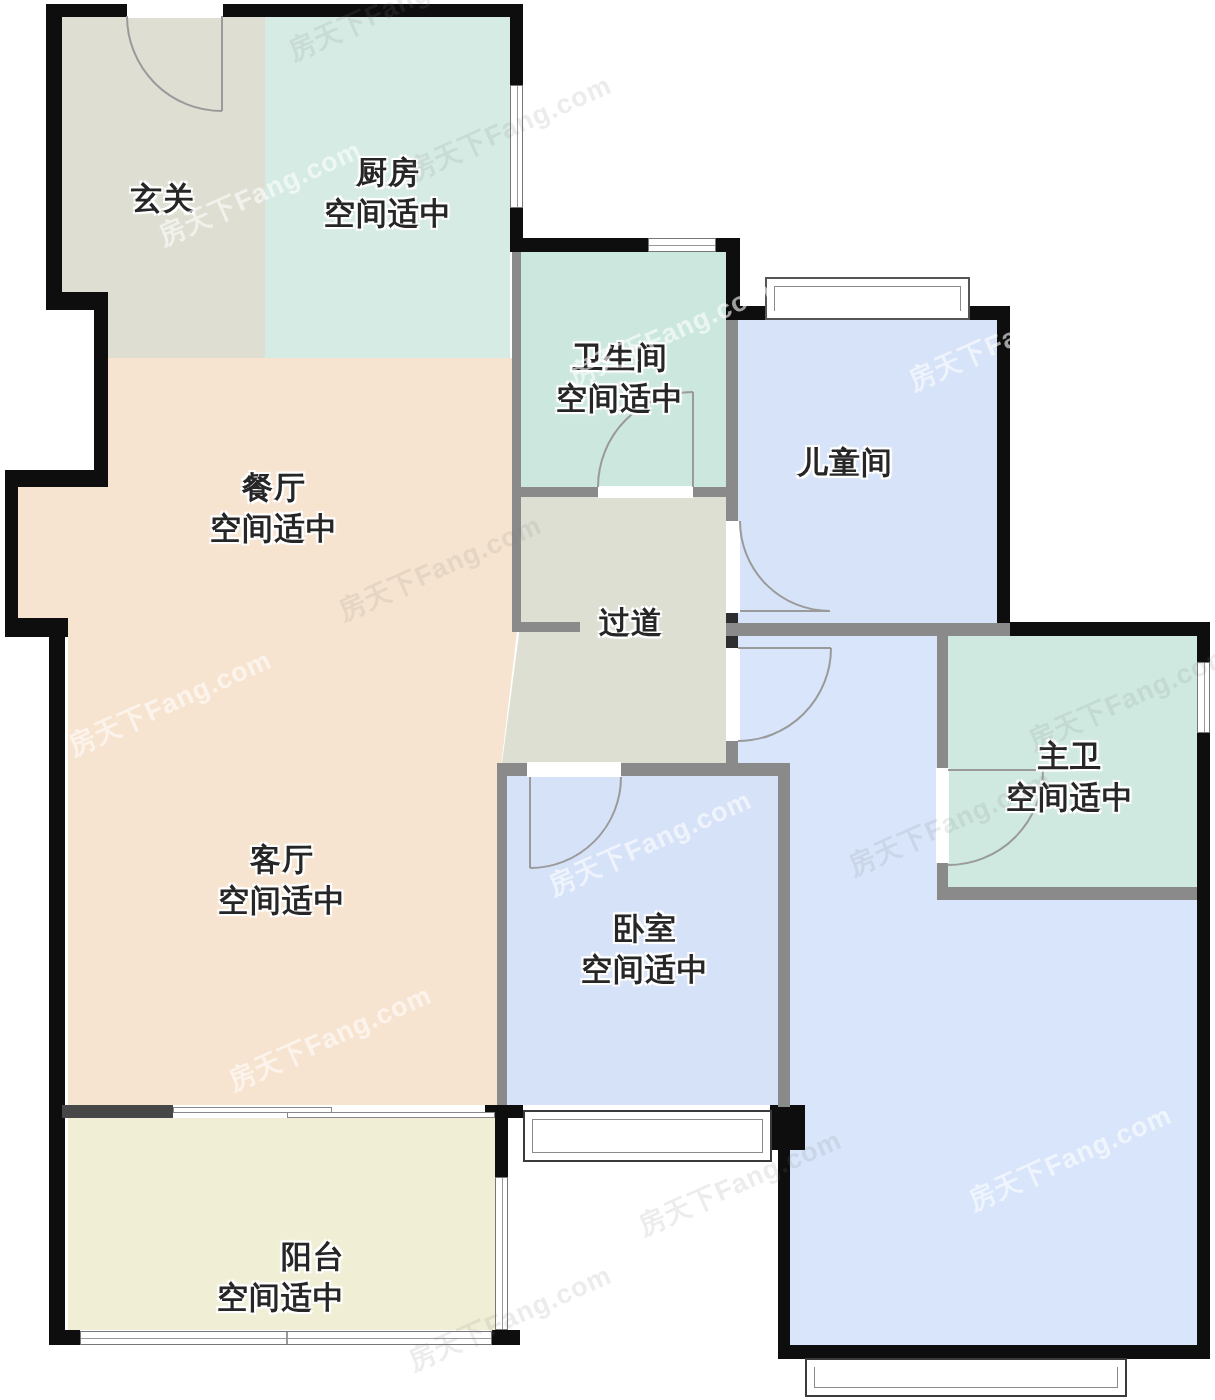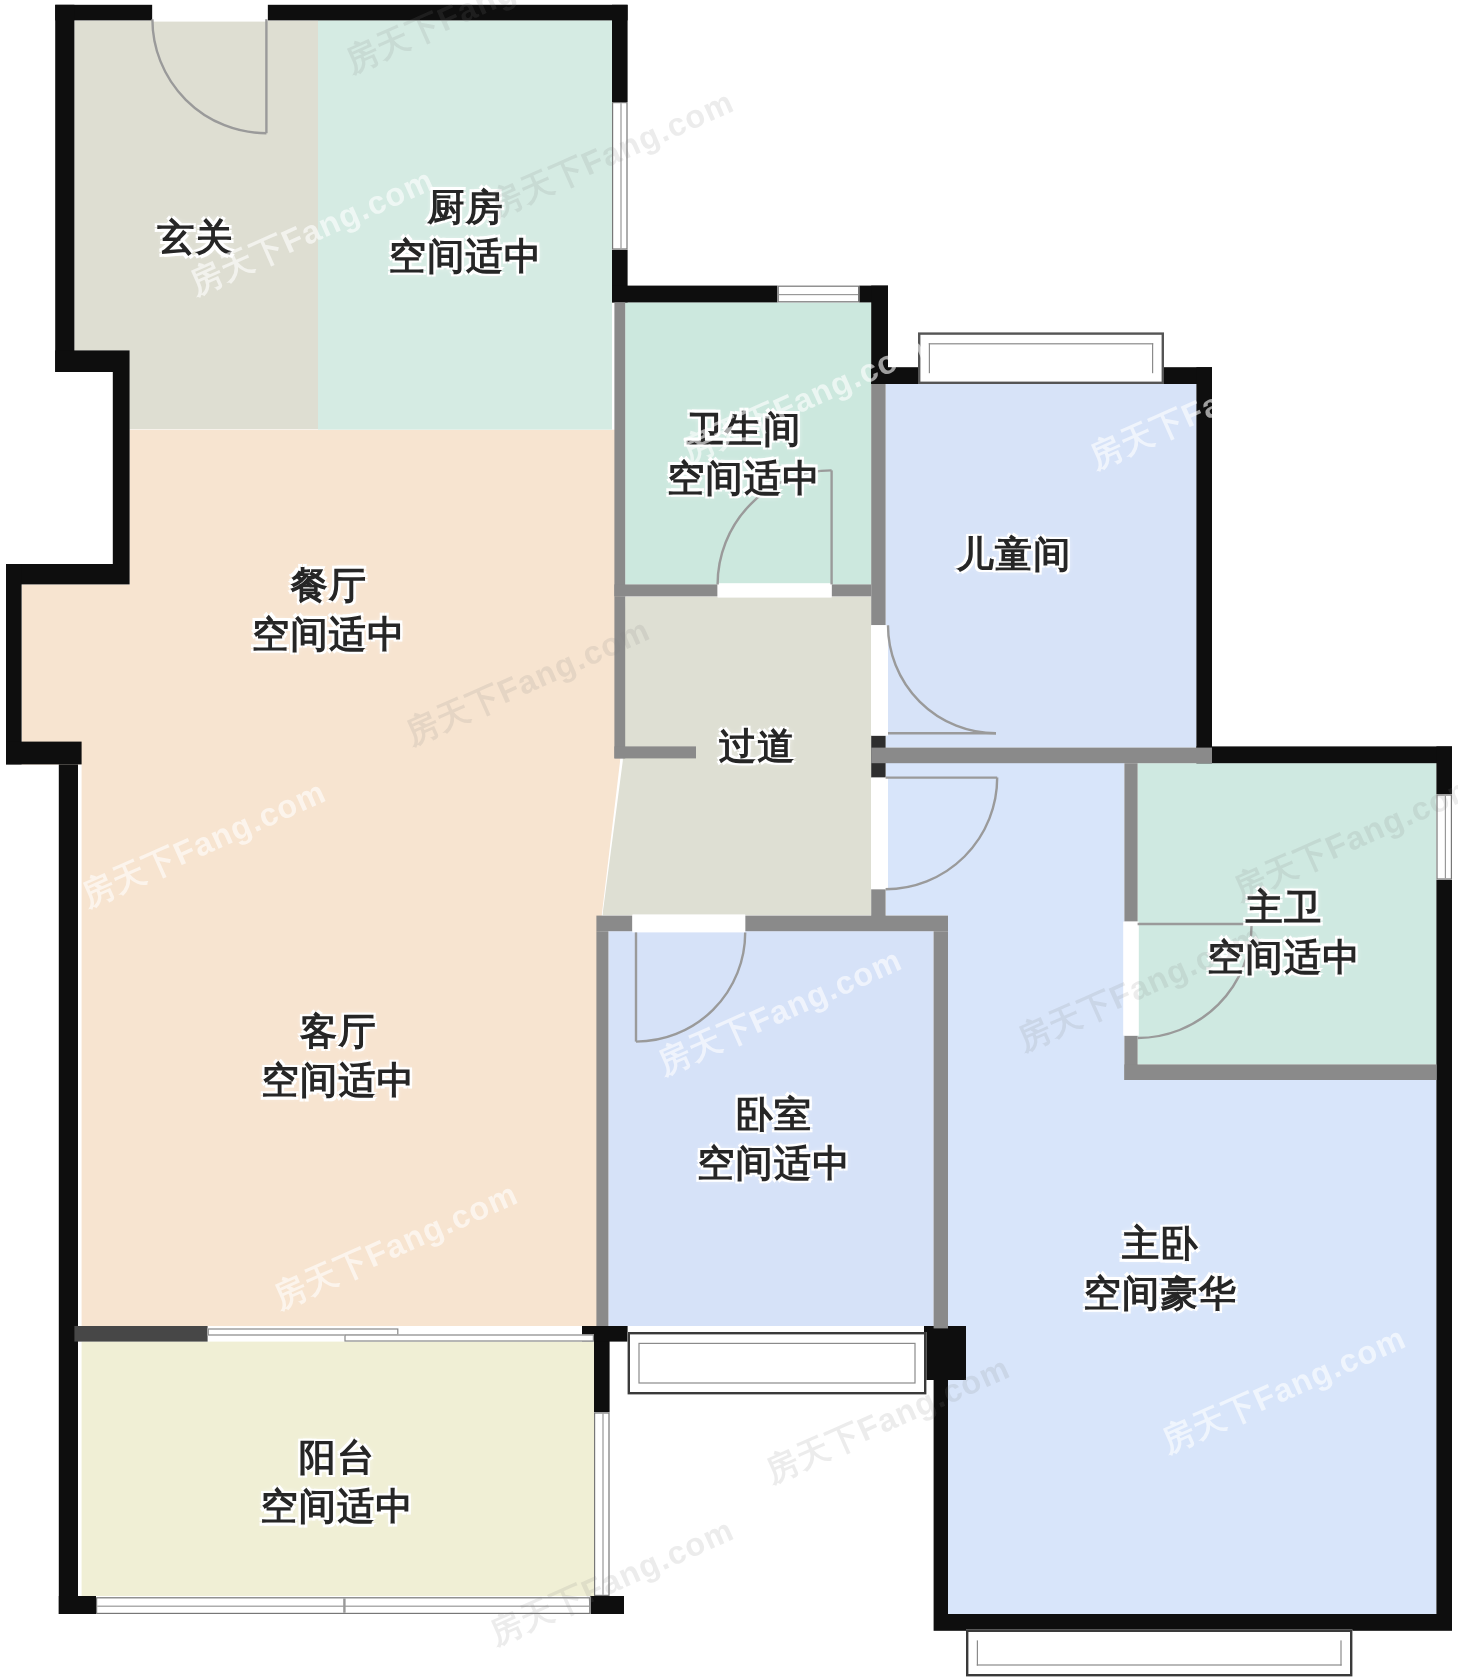--- a/index.html
+++ b/index.html
@@ -173,25 +173,21 @@
     <div>空间适中</div>
   </div>
   <div class="label" style="left:282px;top:880px;">
     <div>客厅</div>
     <div>空间适中</div>
   </div>
   <div class="label" style="left:645px;top:949px;">
     <div>卧室</div>
     <div>空间适中</div>
   </div>
-  <div class="label" style="left:967px;top:1057px;">
-    <div>主卧</div>
-    <div>空间豪华</div>
-  </div>
-  <div class="label" style="left:281px;top:1235px;">
+  <div class="label" style="left:281px;top:1277px;text-align:right;">
     <div>阳台</div>
     <div>空间适中</div>
   </div>
 
   <span class="wm g" style="left:280px;top:-10px;">房天下Fang.com</span>
   <span class="wm w" style="left:150px;top:175px;">房天下Fang.com</span>
   <span class="wm g" style="left:400px;top:110px;">房天下Fang.com</span>
   <span class="wm w" style="left:560px;top:315px;">房天下Fang.com</span>
   <span class="wm w" style="left:900px;top:320px;">房天下Fang.com</span>
   <span class="wm g" style="left:330px;top:550px;">房天下Fang.com</span>

